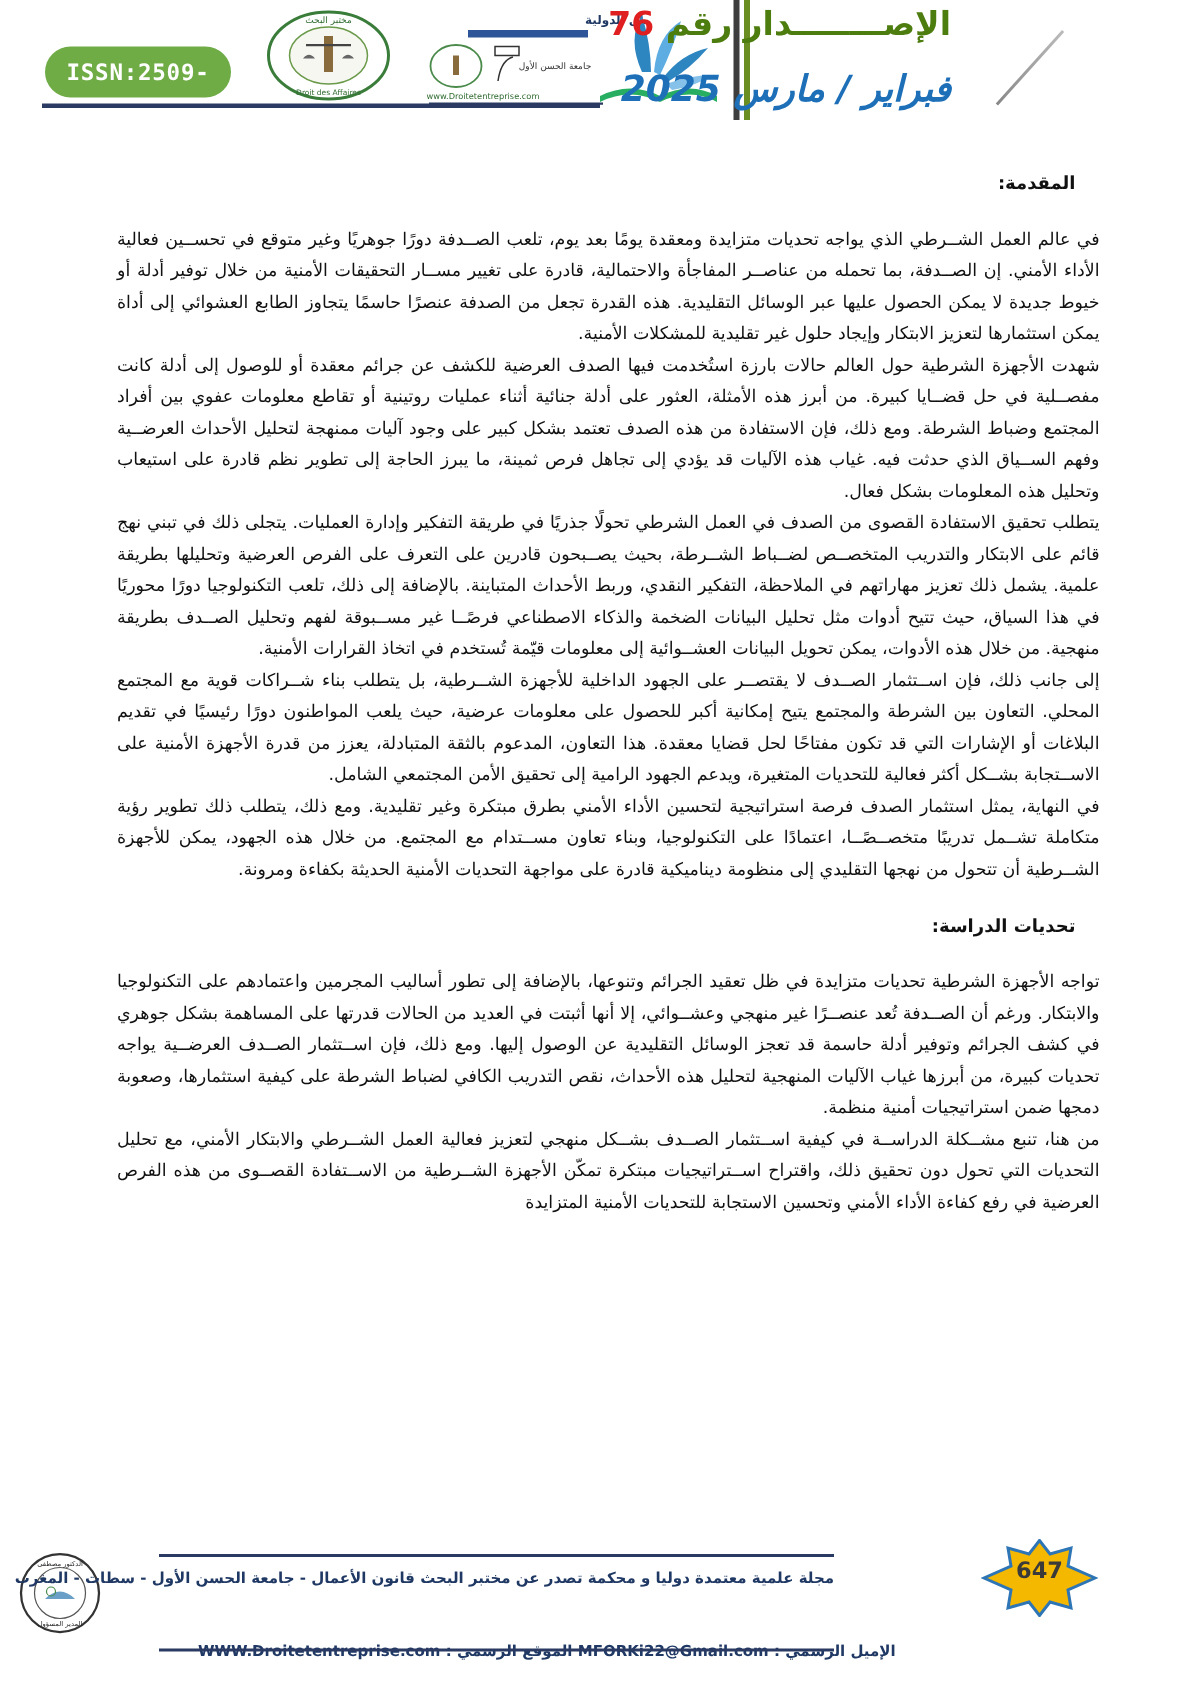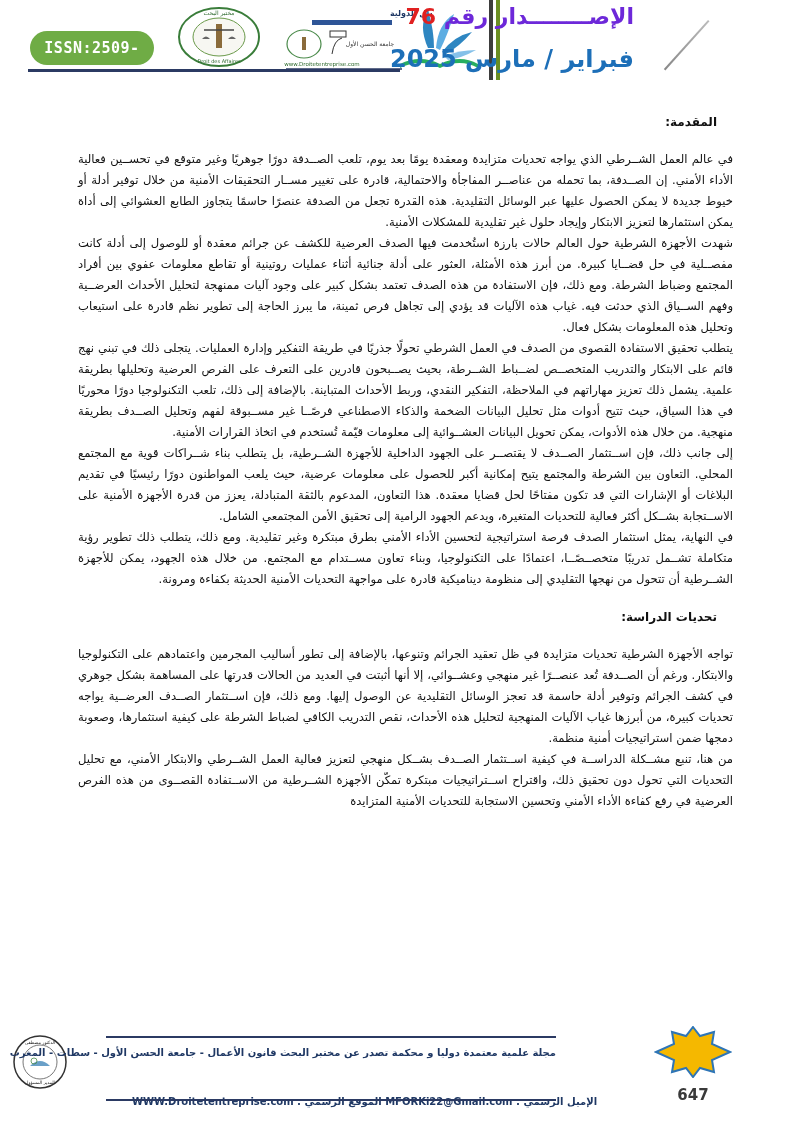--- a/index.html
+++ b/index.html
@@ -13,42 +13,42 @@
                 font-family: "DejaVu Sans Mono", monospace; font-weight: bold;
                 font-size: 15px; line-height: 34px; text-align: center; letter-spacing: 0.5px; }
   .header-rule { position: absolute; left: 28px; top: 69px; width: 372px; height: 3px; background: #2b3a63; }
   .logo-lab { position: absolute; left: 176px; top: 6px; width: 86px; height: 62px; }
   .logo-journal { position: absolute; left: 282px; top: 4px; width: 150px; height: 66px; }
   .logo-book { position: absolute; left: 398px; top: 6px; width: 82px; height: 66px; }
   .vbar1 { position: absolute; left: 489px; top: 0; width: 4px; height: 80px; background: #3d3d3d; }
   .vbar2 { position: absolute; left: 496px; top: 0; width: 4px; height: 80px; background: #6b8e23; }
   .issue-line { position: absolute; right: 160px; top: 4px; direction: rtl; white-space: nowrap;
                 font-family: "DejaVu Sans", sans-serif; font-weight: bold; font-size: 22px; }
-  .issue-label { color: #6d28d9; }
+  .issue-label { color: #4d7c0f; }
   .issue-num { color: #e02020; }
   .date-line { position: absolute; right: 160px; top: 45px; direction: rtl; white-space: nowrap;
-               font-family: "DejaVu Sans", sans-serif; font-weight: bold; font-size: 24px; color: #1d6fb8; }
+               font-family: "DejaVu Sans", sans-serif; font-weight: bold; font-size: 24px; color: #1d6fb8; font-style: italic; }
   .diag-line { position: absolute; left: 708px; top: 20px; width: 2px; height: 66px;
                background: linear-gradient(#bbb,#888); transform: rotate(42deg); transform-origin: top left; }
 
   
   .content { position: absolute; left: 62px; top: 95px; width: 671px; direction: rtl; text-align: justify;
              font-family: "DejaVu Sans", sans-serif; font-size: 11.6px; line-height: 21px; color: #111; }
   .content h2 { margin: 16px; font-size: 12px; font-weight: bold; line-height: 22px; }
   .content p { margin: 0 0 0 16px; text-align-last: right; }
 
   
   .footer-rule-top { position: absolute; left: 106px; top: 1036px; width: 450px; height: 2px; background: #2b3a63; }
   .footer-rule-bot { position: absolute; left: 106px; top: 1099px; width: 450px; height: 2px; background: #2b3a63; }
   .footer-line1 { position: absolute; right: 238px; top: 1047px; direction: rtl; white-space: nowrap;
                   font-family: "DejaVu Sans", sans-serif; font-weight: bold; font-size: 10px; color: #1f3864; }
   .footer-line2 { position: absolute; left: 132px; top: 1072px; white-space: nowrap; direction: rtl;
                   font-family: "DejaVu Sans", sans-serif; font-weight: bold; font-size: 10px; color: #1f3864; margin-top: 24px; }
   .page-star { position: absolute; left: 654px; top: 1026px; width: 78px; height: 52px; }
-  .page-num { position: absolute; left: 654px; top: 1086px; width: 78px; text-align: center;
+  .page-num { position: absolute; left: 654px; top: 1038px; width: 78px; text-align: center;
               font-family: "DejaVu Sans", sans-serif; font-weight: bold; font-size: 15px; color: #3a3a3a; }
   .seal { position: absolute; left: 12px; top: 1034px; width: 56px; height: 56px; }
 </style>
 </head>
 <body>
 
 <div class="header">
   <div class="issn-badge">ISSN:2509-0291</div>
   <div class="header-rule"></div>
 

